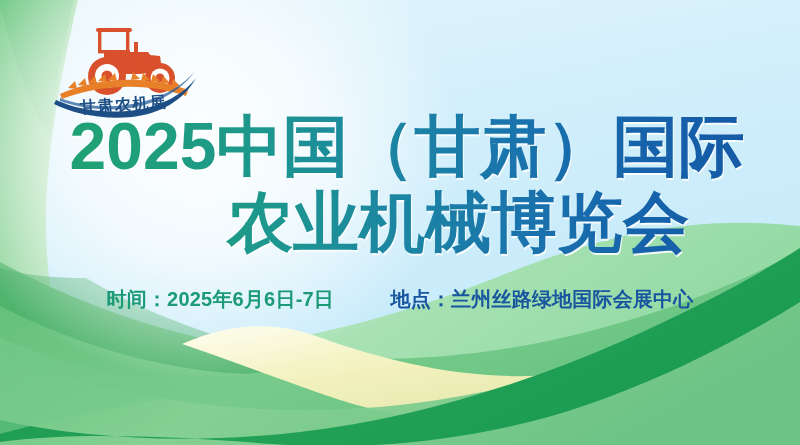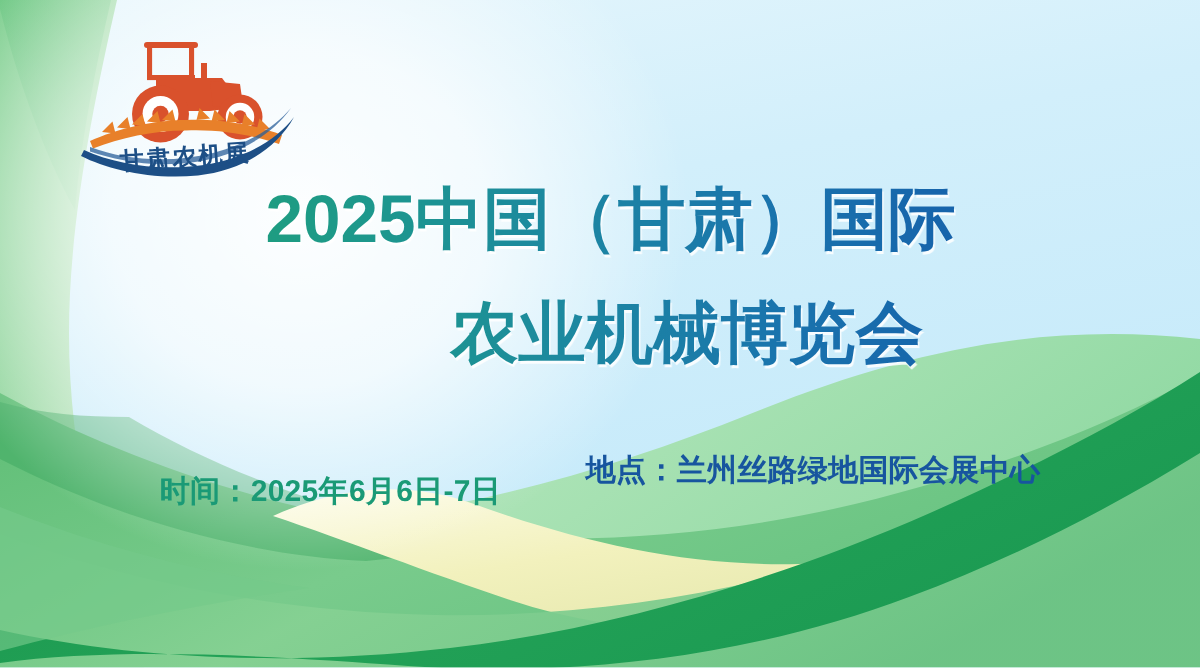--- a/index.html
+++ b/index.html
@@ -55,21 +55,21 @@
     position: absolute;
     left: 0;
     top: 108px;
     width: 800px;
     text-align: center;
   }
   .title-line {
     display: block;
     font-family: "Liberation Sans", "DejaVu Sans", sans-serif;
     font-weight: bold;
-    font-size: 45px;
+    font-size: 66px;
     line-height: 76px;
     letter-spacing: 0px;
     white-space: nowrap;
     background-image: linear-gradient(90deg,
         #21a36d 0%,
         #1fa079 16%,
         #1d978e 32%,
         #1c86a2 48%,
         #1a74ad 64%,
         #1663ab 80%,
@@ -92,21 +92,21 @@
     text-align: center;
     white-space: nowrap;
   }
   .info-seg {
     display: inline-block;
     font-weight: bold;
     font-size: 20px;
     letter-spacing: 0.2px;
     vertical-align: middle;
   }
-  #info-time { color: #1a9a76; margin-top: 28px; }
+  #info-time { color: #1a9a76; }
   #info-place { color: #17559f; margin-left: 52px; }
 </style>
 </head>
 <body>
 
 <div id="banner">
 
   <svg class="bg-layer" viewBox="0 0 800 445" preserveAspectRatio="none" xmlns="http://www.w3.org/2000/svg">
     <defs>
       <linearGradient id="skyGrad" x1="0" y1="0" x2="0.35" y2="1">

